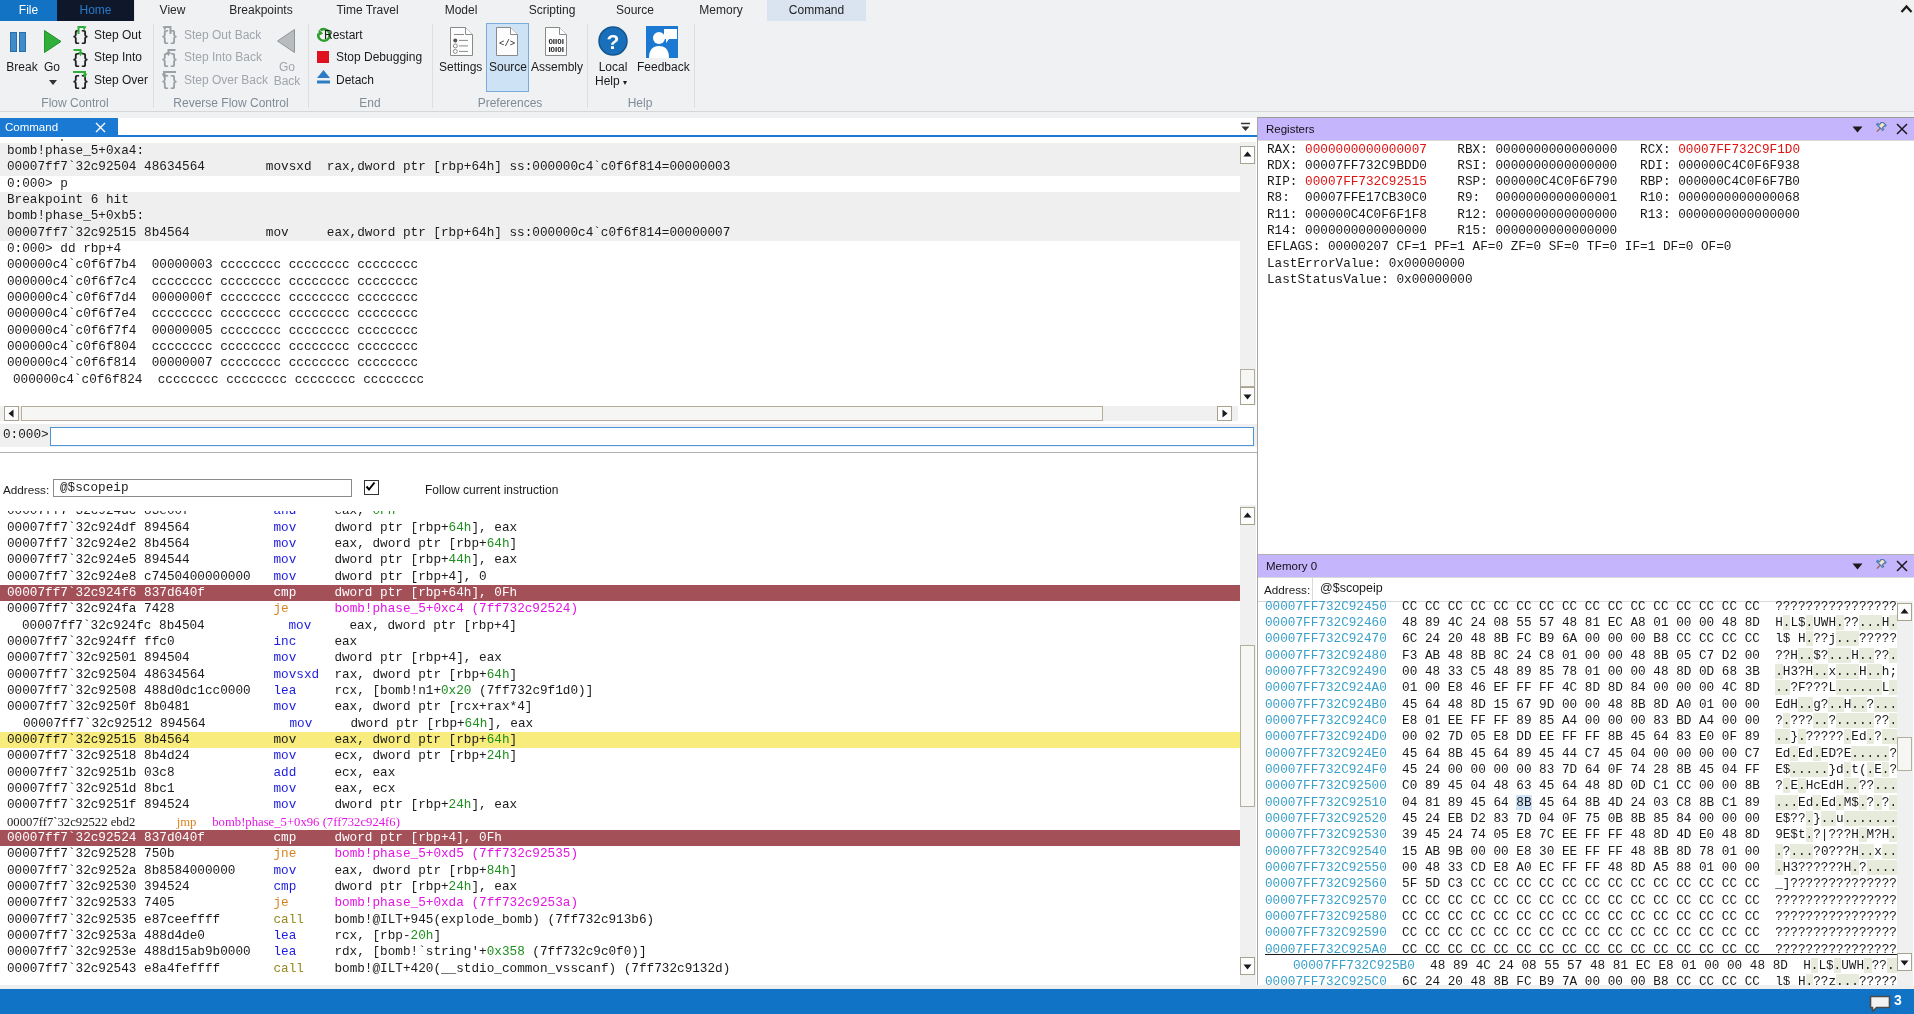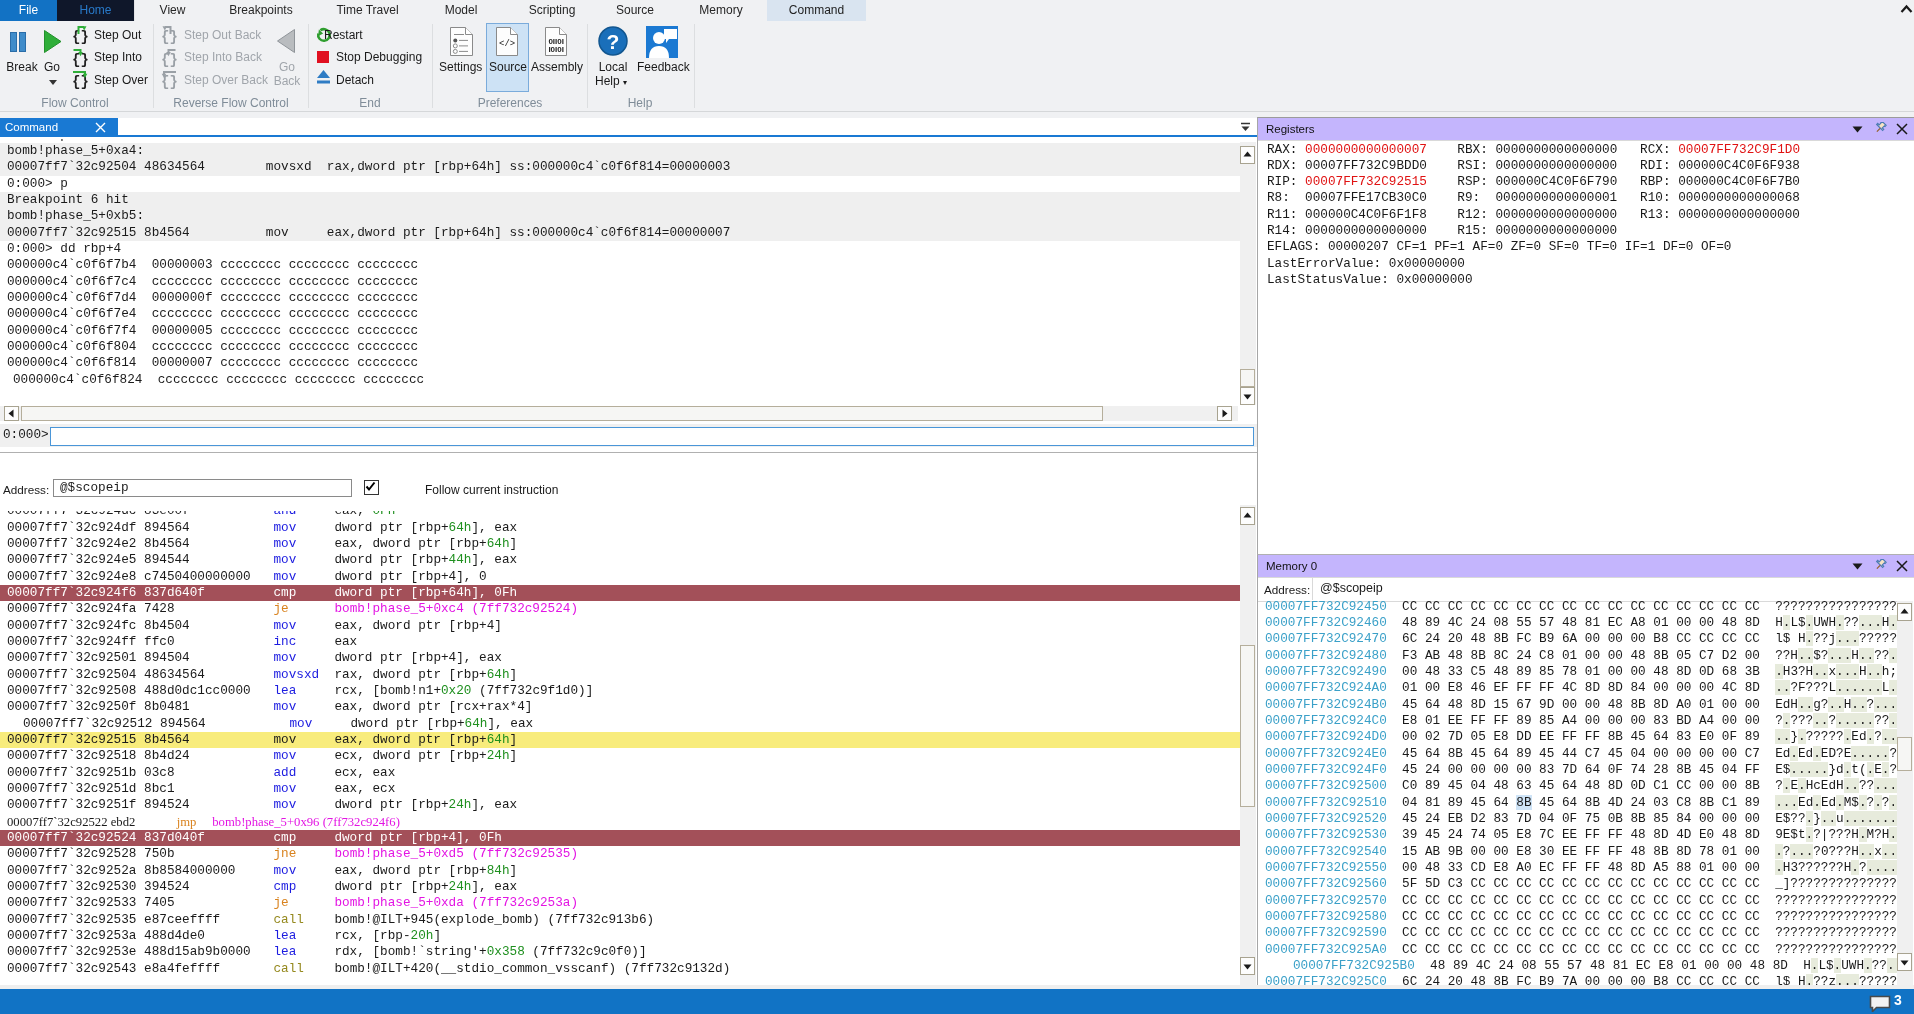--- a/index.html
+++ b/index.html
@@ -238,21 +238,21 @@
     <span class="abs" style="left:401px;top:7px;margin-left:24px;">Follow current instruction</span>
   </div>
   <div class="abs" id="distext" style="left:0;top:58px;width:1240px;height:475px;overflow:hidden;">
 <div class="row mono" style="padding-left:7px;margin-top:-7.6px;">00007ff7`32c924dc 83e00f           <span class="b">and</span>     eax, <span class="g">0Fh</span></div>
 <div class="row mono" style="padding-left:7px;">00007ff7`32c924df 894564           <span class="b">mov</span>     dword ptr [rbp+<span class="g">64h</span>], eax</div>
 <div class="row mono" style="padding-left:7px;">00007ff7`32c924e2 8b4564           <span class="b">mov</span>     eax, dword ptr [rbp+<span class="g">64h</span>]</div>
 <div class="row mono" style="padding-left:7px;">00007ff7`32c924e5 894544           <span class="b">mov</span>     dword ptr [rbp+<span class="g">44h</span>], eax</div>
 <div class="row mono" style="padding-left:7px;">00007ff7`32c924e8 c7450400000000   <span class="b">mov</span>     dword ptr [rbp+4], 0</div>
 <div class="row mono" style="padding-left:7px;background:#a35059;color:#fff;">00007ff7`32c924f6 837d640f         cmp     dword ptr [rbp+64h], 0Fh</div>
 <div class="row mono" style="padding-left:7px;">00007ff7`32c924fa 7428             <span class="o">je</span>      <span class="m">bomb!phase_5+0xc4 (7ff732c92524)</span></div>
-<div class="row mono" style="padding-left:7px;">00007ff7`32c924fc 8b4504           <span class="b">mov</span>     eax, dword ptr [rbp+4]</div>
+<div class="row mono" style="padding-left:22px;">00007ff7`32c924fc 8b4504           <span class="b">mov</span>     eax, dword ptr [rbp+4]</div>
 <div class="row mono" style="padding-left:7px;">00007ff7`32c924ff ffc0             <span class="b">inc</span>     eax</div>
 <div class="row mono" style="padding-left:7px;">00007ff7`32c92501 894504           <span class="b">mov</span>     dword ptr [rbp+4], eax</div>
 <div class="row mono" style="padding-left:7px;">00007ff7`32c92504 48634564         <span class="b">movsxd</span>  rax, dword ptr [rbp+<span class="g">64h</span>]</div>
 <div class="row mono" style="padding-left:7px;">00007ff7`32c92508 488d0dc1cc0000   <span class="b">lea</span>     rcx, [bomb!n1+<span class="g">0x20</span> (7ff732c9f1d0)]</div>
 <div class="row mono" style="padding-left:7px;">00007ff7`32c9250f 8b0481           <span class="b">mov</span>     eax, dword ptr [rcx+rax*4]</div>
 <div class="row mono" style="padding-left:23px;">00007ff7`32c92512 894564           <span class="b">mov</span>     dword ptr [rbp+<span class="g">64h</span>], eax</div>
 <div class="row mono" style="padding-left:7px;background:#f8ec7c;">00007ff7`32c92515 8b4564           mov     eax, dword ptr [rbp+<span class="g">64h</span>]</div>
 <div class="row mono" style="padding-left:7px;">00007ff7`32c92518 8b4d24           <span class="b">mov</span>     ecx, dword ptr [rbp+<span class="g">24h</span>]</div>
 <div class="row mono" style="padding-left:7px;">00007ff7`32c9251b 03c8             <span class="b">add</span>     ecx, eax</div>
 <div class="row mono" style="padding-left:7px;">00007ff7`32c9251d 8bc1             <span class="b">mov</span>     eax, ecx</div>
@@ -335,21 +335,21 @@
 <div class="row mono" style="padding-left:7px;"><span class="ma">00007FF732C92500</span>  C0 89 45 04 48 63 45 64 48 8D 0D C1 CC 00 00 8B  ?<span class="gb">.</span>E<span class="gb">.</span>HcEdH<span class="gb">.</span><span class="gb">.</span>??<span class="gb">.</span><span class="gb">.</span><span class="gb">.</span></div>
 <div class="row mono" style="padding-left:7px;"><span class="ma">00007FF732C92510</span>  04 81 89 45 64 <span style="background:#cfe4f7;">8B</span> 45 64 8B 4D 24 03 C8 8B C1 89  <span class="gb">.</span><span class="gb">.</span><span class="gb">.</span>Ed<span class="gb">.</span>Ed<span class="gb">.</span>M$<span class="gb">.</span>?<span class="gb">.</span>?<span class="gb">.</span></div>
 <div class="row mono" style="padding-left:7px;"><span class="ma">00007FF732C92520</span>  45 24 EB D2 83 7D 04 0F 75 0B 8B 85 84 00 00 00  E$??<span class="gb">.</span>}<span class="gb">.</span><span class="gb">.</span>u<span class="gb">.</span><span class="gb">.</span><span class="gb">.</span><span class="gb">.</span><span class="gb">.</span><span class="gb">.</span><span class="gb">.</span></div>
 <div class="row mono" style="padding-left:7px;"><span class="ma">00007FF732C92530</span>  39 45 24 74 05 E8 7C EE FF FF 48 8D 4D E0 48 8D  9E$t<span class="gb">.</span>?|???H<span class="gb">.</span>M?H<span class="gb">.</span></div>
 <div class="row mono" style="padding-left:7px;"><span class="ma">00007FF732C92540</span>  15 AB 9B 00 00 E8 30 EE FF FF 48 8B 8D 78 01 00  <span class="gb">.</span>?<span class="gb">.</span><span class="gb">.</span><span class="gb">.</span>?0???H<span class="gb">.</span><span class="gb">.</span>x<span class="gb">.</span><span class="gb">.</span></div>
 <div class="row mono" style="padding-left:7px;"><span class="ma">00007FF732C92550</span>  00 48 33 CD E8 A0 EC FF FF 48 8D A5 88 01 00 00  <span class="gb">.</span>H3??????H<span class="gb">.</span>?<span class="gb">.</span><span class="gb">.</span><span class="gb">.</span><span class="gb">.</span></div>
 <div class="row mono" style="padding-left:7px;"><span class="ma">00007FF732C92560</span>  5F 5D C3 CC CC CC CC CC CC CC CC CC CC CC CC CC  _]??????????????</div>
 <div class="row mono" style="padding-left:7px;"><span class="ma">00007FF732C92570</span>  CC CC CC CC CC CC CC CC CC CC CC CC CC CC CC CC  ????????????????</div>
 <div class="row mono" style="padding-left:7px;"><span class="ma">00007FF732C92580</span>  CC CC CC CC CC CC CC CC CC CC CC CC CC CC CC CC  ????????????????</div>
 <div class="row mono" style="padding-left:7px;"><span class="ma">00007FF732C92590</span>  CC CC CC CC CC CC CC CC CC CC CC CC CC CC CC CC  ????????????????</div>
-<div class="row mono" style="padding-left:7px;"><span class="ma">00007FF732C925A0</span>  CC CC CC CC CC CC CC CC CC CC CC CC CC CC CC CC  ????????????????</div>
+<div class="row mono" style="padding-left:7px;text-decoration:underline;"><span class="ma">00007FF732C925A0</span>  CC CC CC CC CC CC CC CC CC CC CC CC CC CC CC CC  ????????????????</div>
 <div class="row mono" style="padding-left:7px;margin-left:28px;"><span class="ma">00007FF732C925B0</span>  48 89 4C 24 08 55 57 48 81 EC E8 01 00 00 48 8D  H<span class="gb">.</span>L$<span class="gb">.</span>UWH<span class="gb">.</span>??<span class="gb">.</span><span class="gb">.</span><span class="gb">.</span>H<span class="gb">.</span></div>
 <div class="row mono" style="padding-left:7px;"><span class="ma">00007FF732C925C0</span>  6C 24 20 48 8B FC B9 7A 00 00 00 B8 CC CC CC CC  l$ H<span class="gb">.</span>??z<span class="gb">.</span><span class="gb">.</span><span class="gb">.</span>?????</div>
 </div>
   <div class="sb" style="left:639px;top:46px;width:16px;height:385px;">
       <div class="sbtn" style="left:0px;top:2px;width:13px;height:16px;"><svg width="13" height="16">
           <path d="M2.5 9.5 L6.5 4.5 L10.5 9.5 z" fill="#1a1a1a"></path>
         </svg></div>
       <div class="thumb" style="left:0px;top:136px;width:13px;height:32px;"></div>
       <div class="sbtn" style="left:0px;top:352px;width:13px;height:16px;"><svg width="13" height="16">
           <path d="M2.5 6.5 L6.5 11.5 L10.5 6.5 z" fill="#1a1a1a"></path>

